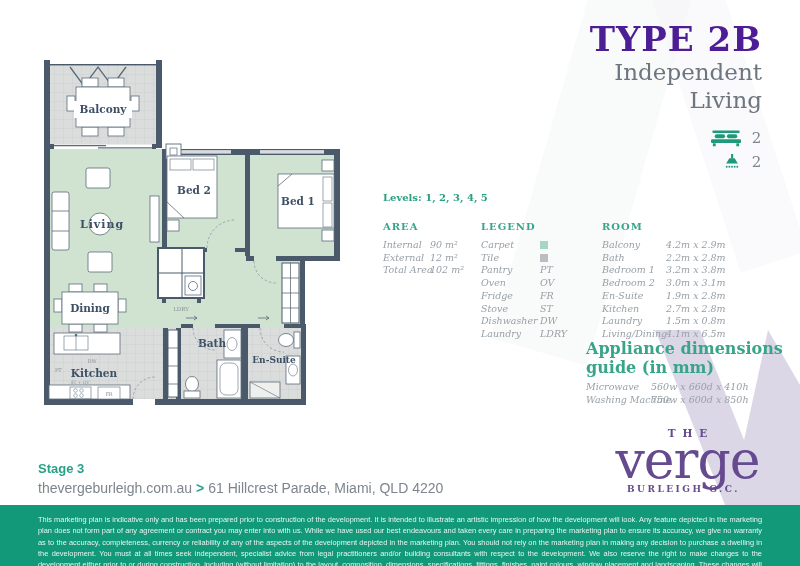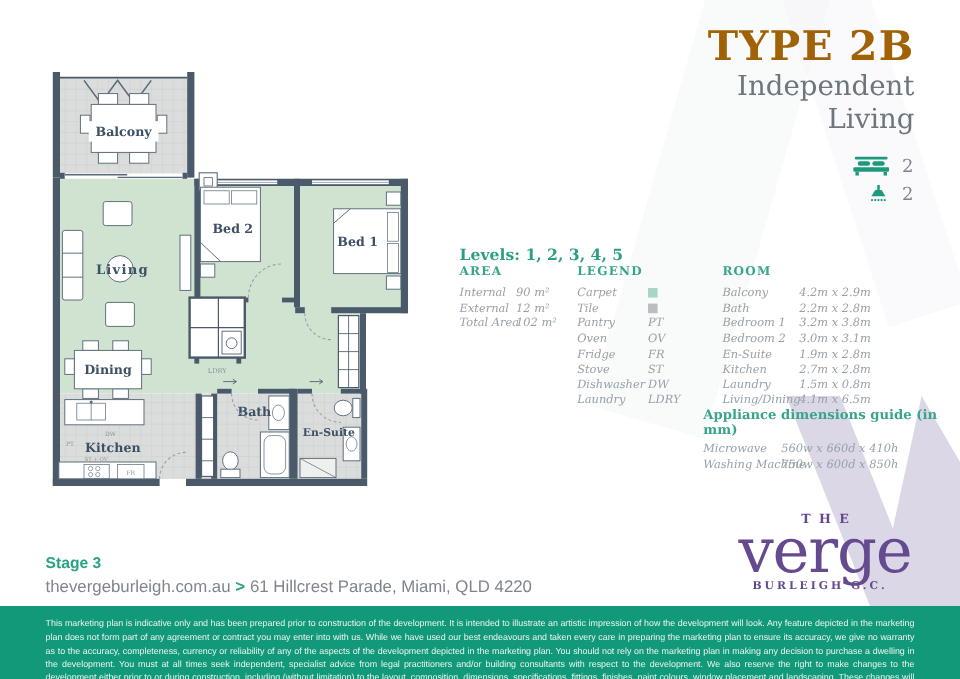--- a/index.html
+++ b/index.html
@@ -10,37 +10,37 @@
   
   .wm { position:absolute; pointer-events:none; z-index:0; }
   .wm-band1 { left:548px; top:-70px; width:100px; height:430px; background:#f2f8f4; transform:rotate(16deg); opacity:.55; }
   .wm-band2 { left:688px; top:-60px; width:70px; height:330px; background:#f6f5f9; transform:rotate(-18deg); opacity:.6; }
   .wm-v { left:560px; top:330px; }
 
   .z { position:absolute; z-index:1; }
 
   
   .title-block { right:38px; top:22px; text-align:right; }
-  .type-title { font-size:34px; font-weight:bold; color:#a16207; letter-spacing:1px; line-height:1; }
+  .type-title { font-size:34px; font-weight:bold; color:#4c1d95; letter-spacing:1px; line-height:1; }
   .type-sub { font-size:23px; color:#6d757f; line-height:1.06; margin-top:4px; }
   .counts { right:38px; top:126px; }
   .count-row { display:flex; justify-content:flex-end; align-items:center; gap:10px; height:24px; }
   .count-num { font-size:15px; color:#7b838d; width:11px; text-align:center; }
 
   
-  .levels { left:383px; top:192px; font-size:13px; font-weight:bold; color:#2b9f82;margin-top:14px; }
+  .levels { left:383px; top:192px; font-size:10px; font-weight:bold; color:#2b9f82; }
   .col { font-size:9.5px; color:#98a0a8; }
   .col .hd { font-size:10px; font-weight:bold; letter-spacing:1px; color:#38a58a; margin-bottom:7px; }
   .col .row { line-height:12.7px; white-space:nowrap;font-style:italic; }
   .col .lb { display:inline-block; }
   .col-area  { left:383px; top:221px; } .col-area  .lb { width:47px; }
   .col-legend{ left:481px; top:221px; } .col-legend .lb { width:59px; }
   .col-room  { left:586px; top:221px;margin-left:16px; } .col-room  .lb { width:64px; }
   .col-appl  { left:586px; top:339px; } .col-appl  .lb { width:65px; }
-  .col-appl .hd { letter-spacing:0; font-size:11px; margin-bottom:4px; }
+  .col-appl .hd { letter-spacing:0; font-size:16px; margin-bottom:4px; }
   .swatch { display:inline-block; width:8px; height:8px; vertical-align:-1px; }
   .swatch.carpet { background:#a9d6c0; }
   .swatch.tile { background:#babec0; }
 
   
   .stage { left:38px; top:461px; font-family:"Liberation Sans", sans-serif; }
   .stage .s1 { font-size:13px; font-weight:bold; color:#2aa187; }
   .stage .s2 { font-size:14px; color:#7e858e; margin-top:4px; }
   .stage .sep { color:#2aa187; font-weight:bold; padding:0 4px; }
 

